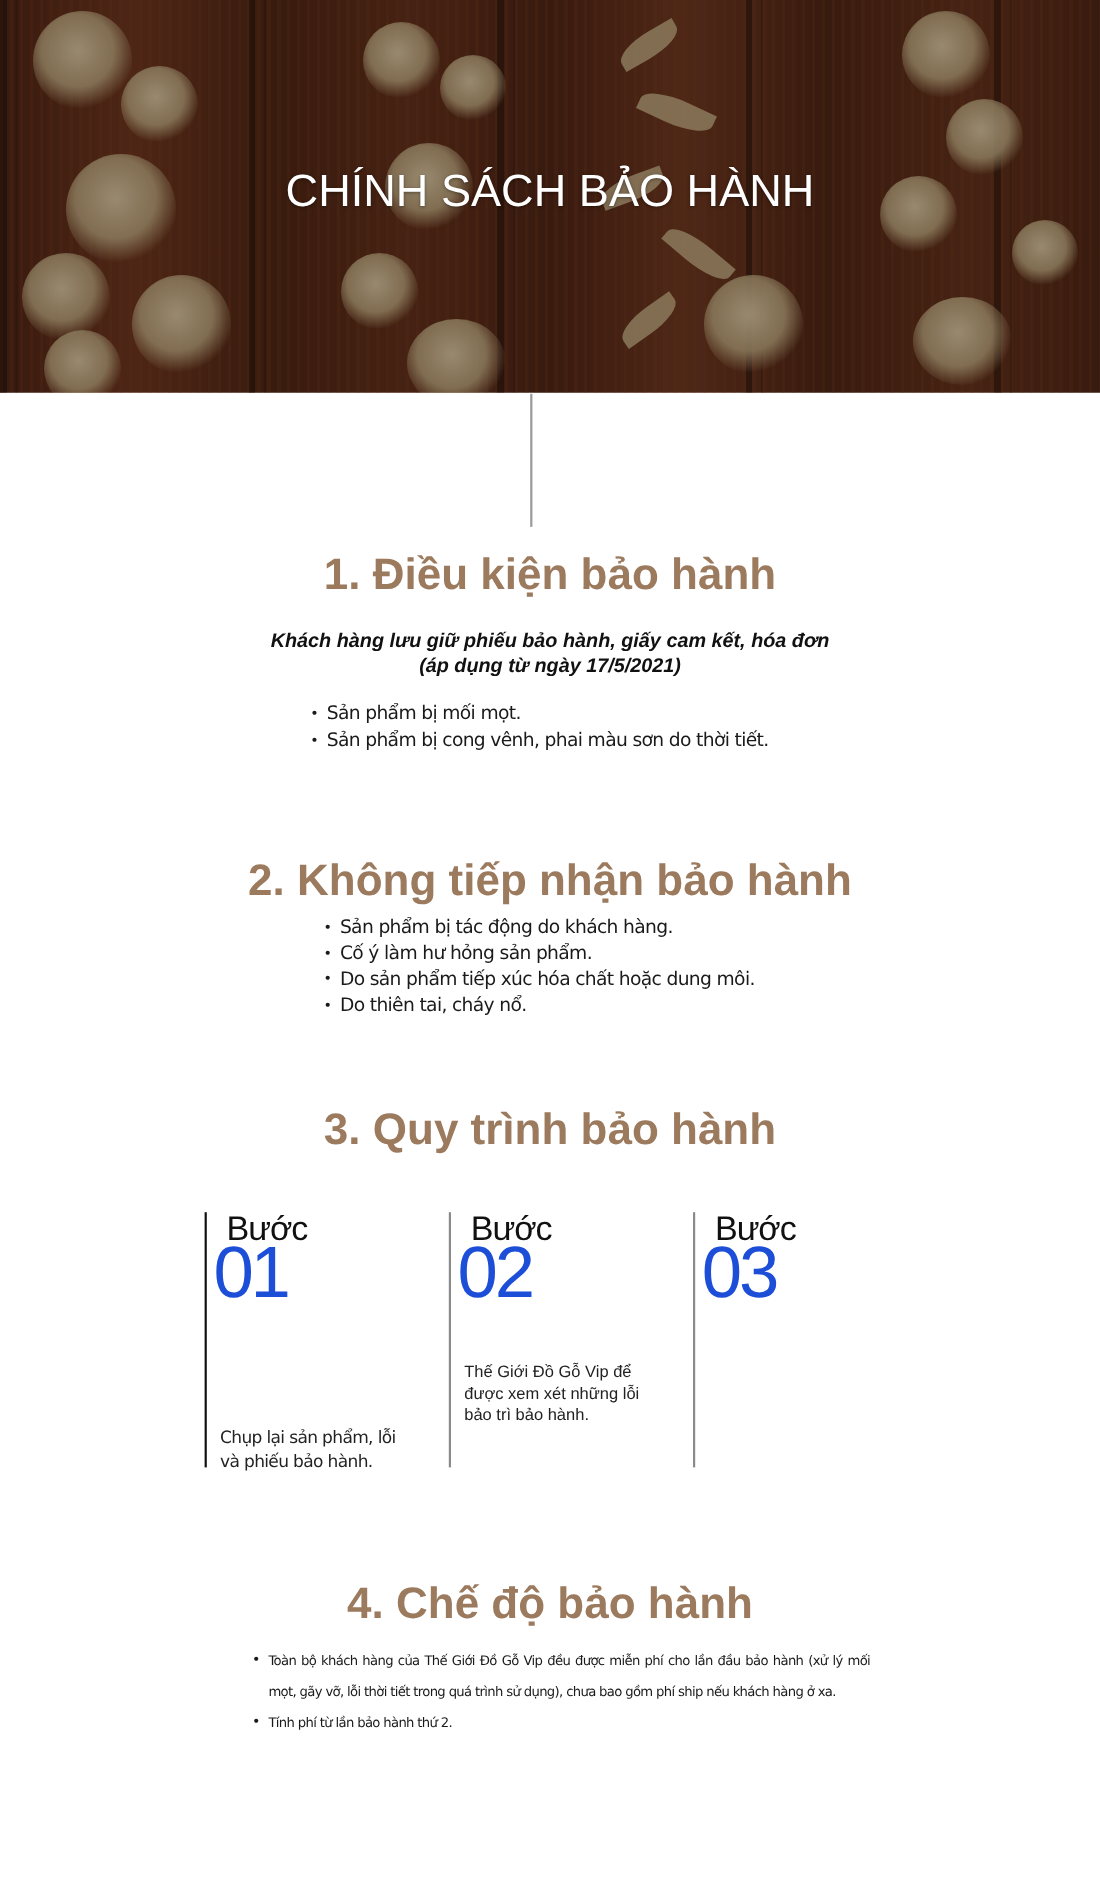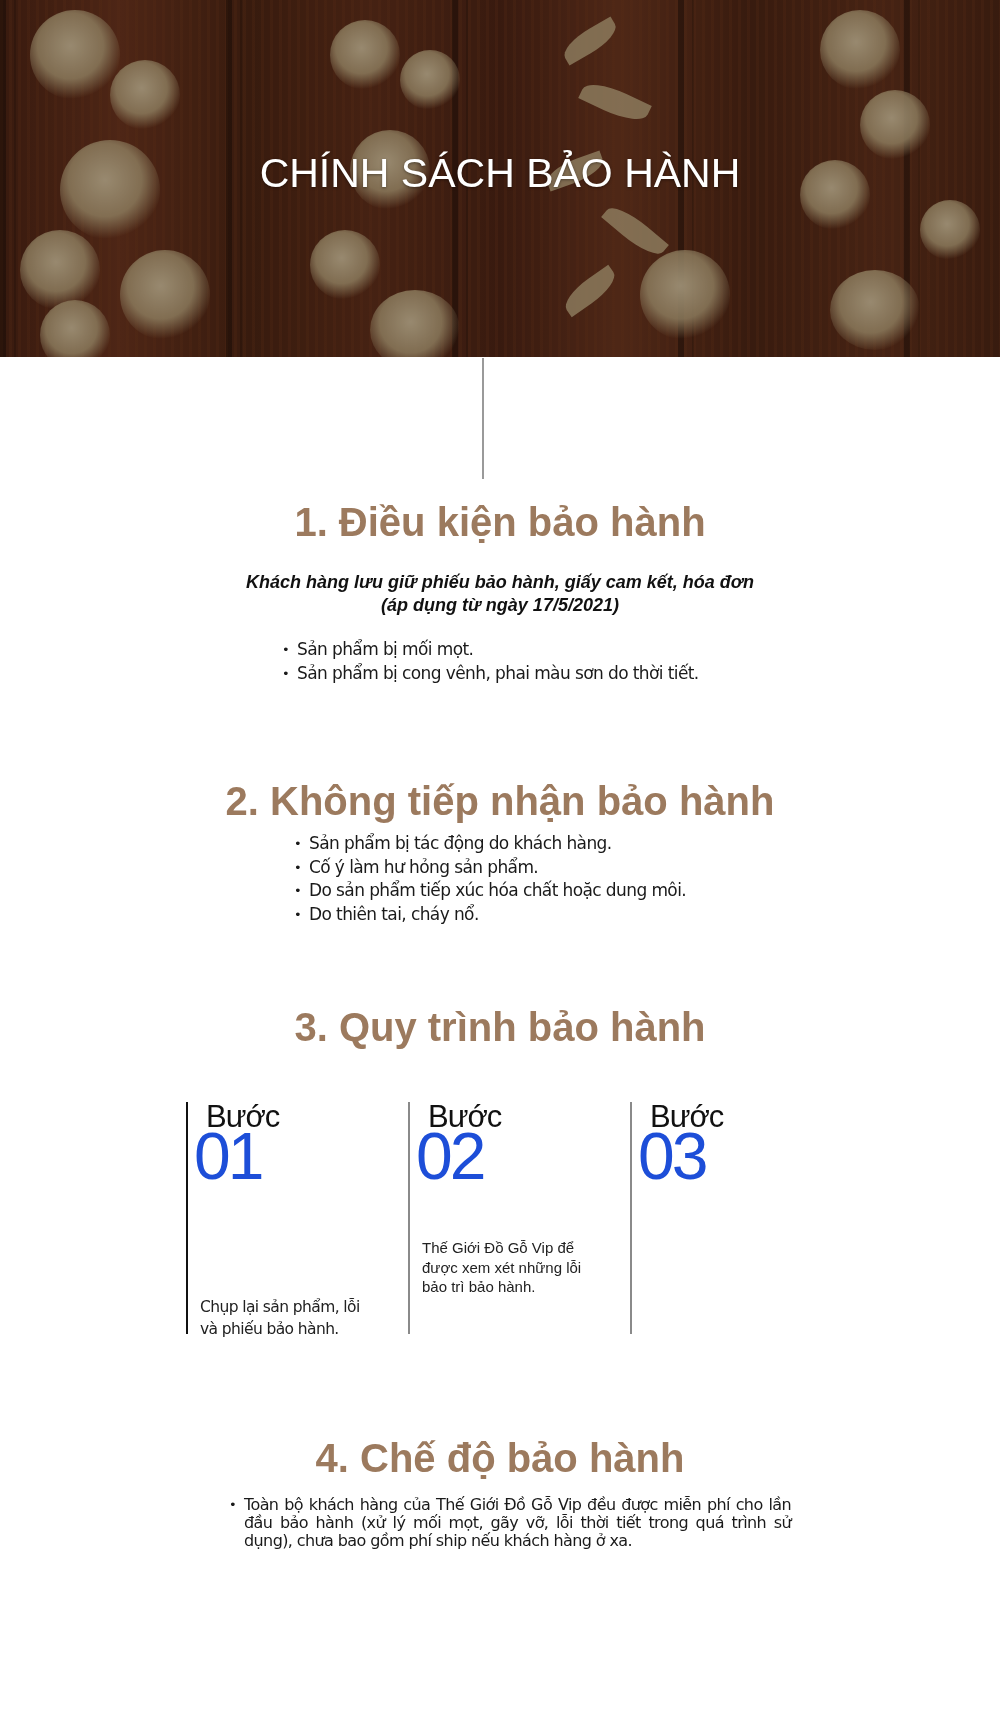--- a/index.html
+++ b/index.html
@@ -102,16 +102,17 @@
 
   <div class="step" style="left:630px;width:210px;">
     <div class="rule"></div>
     <div class="label">Bước</div>
     <div class="num">03</div>
   </div>
 </section>
 
 <section>
   <h2 class="heading" style="top:1434px;margin:0;">4. Chế độ bảo hành</h2>
-  <ul class="blist wide" style="left:229px;top:1496px;width:562px;font-size:16px;line-height:18px;">
+  <ul class="blist wide" style="left:229px;top:1496px;width:562px;font-size:12px;line-height:28px;">
     <li>Toàn bộ khách hàng của Thế Giới Đồ Gỗ Vip đều được miễn phí cho lần đầu bảo hành (xử lý mối mọt, gãy vỡ, lỗi thời tiết trong quá trình sử dụng), chưa bao gồm phí ship nếu khách hàng ở xa.</li>
+    <li>Tính phí từ lần bảo hành thứ 2.</li>
   </ul>
 </section>
 
 </body></html>

